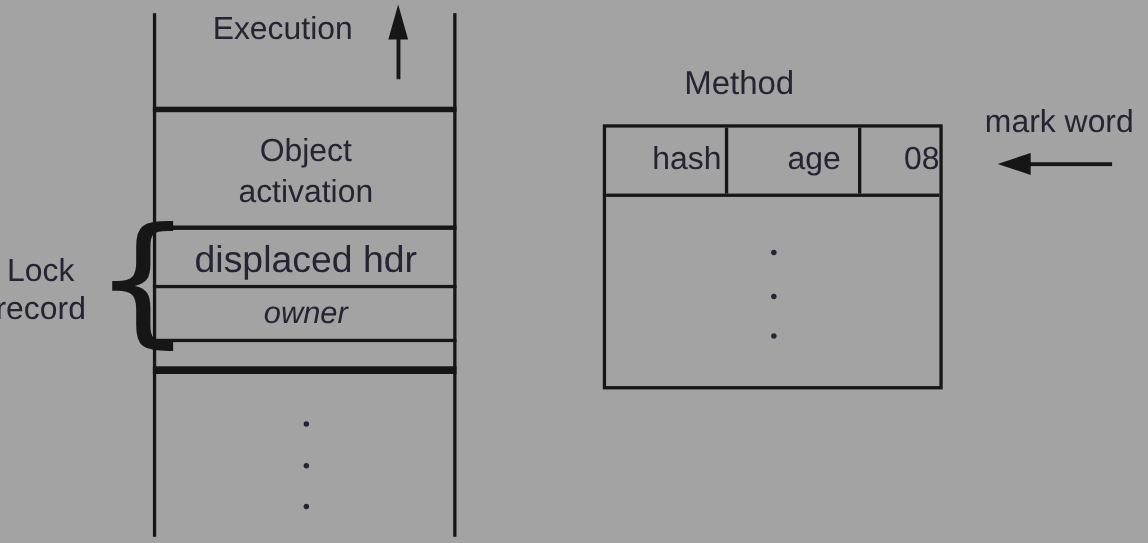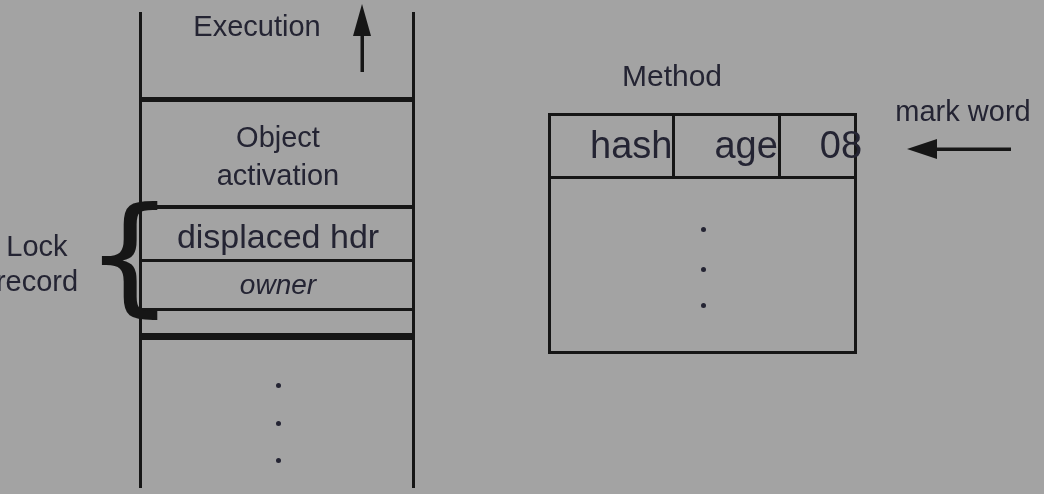--- a/index.html
+++ b/index.html
@@ -58,21 +58,21 @@
     box-sizing: border-box;
   }
   .object-header {
     display: flex;
     height: 63px;
     border-bottom: 3px solid #161616;
     box-sizing: border-box;
   }
   .object-cell {
     text-align: center;
-    font-size: 38px;
+    font-size: 29px;
     line-height: 58px;
     box-sizing: border-box;
     margin-left: 39px;
   }
   .cell-hash { width: 116px; border-right: 3px solid #161616; }
   .cell-age  { width: 133px; border-right: 3px solid #161616; }
   .cell-bits { flex: 1; }
   .markword-label { left: 878px; top: 95px; width: 170px; font-size: 29px; }
   .dot {
     position: absolute;

